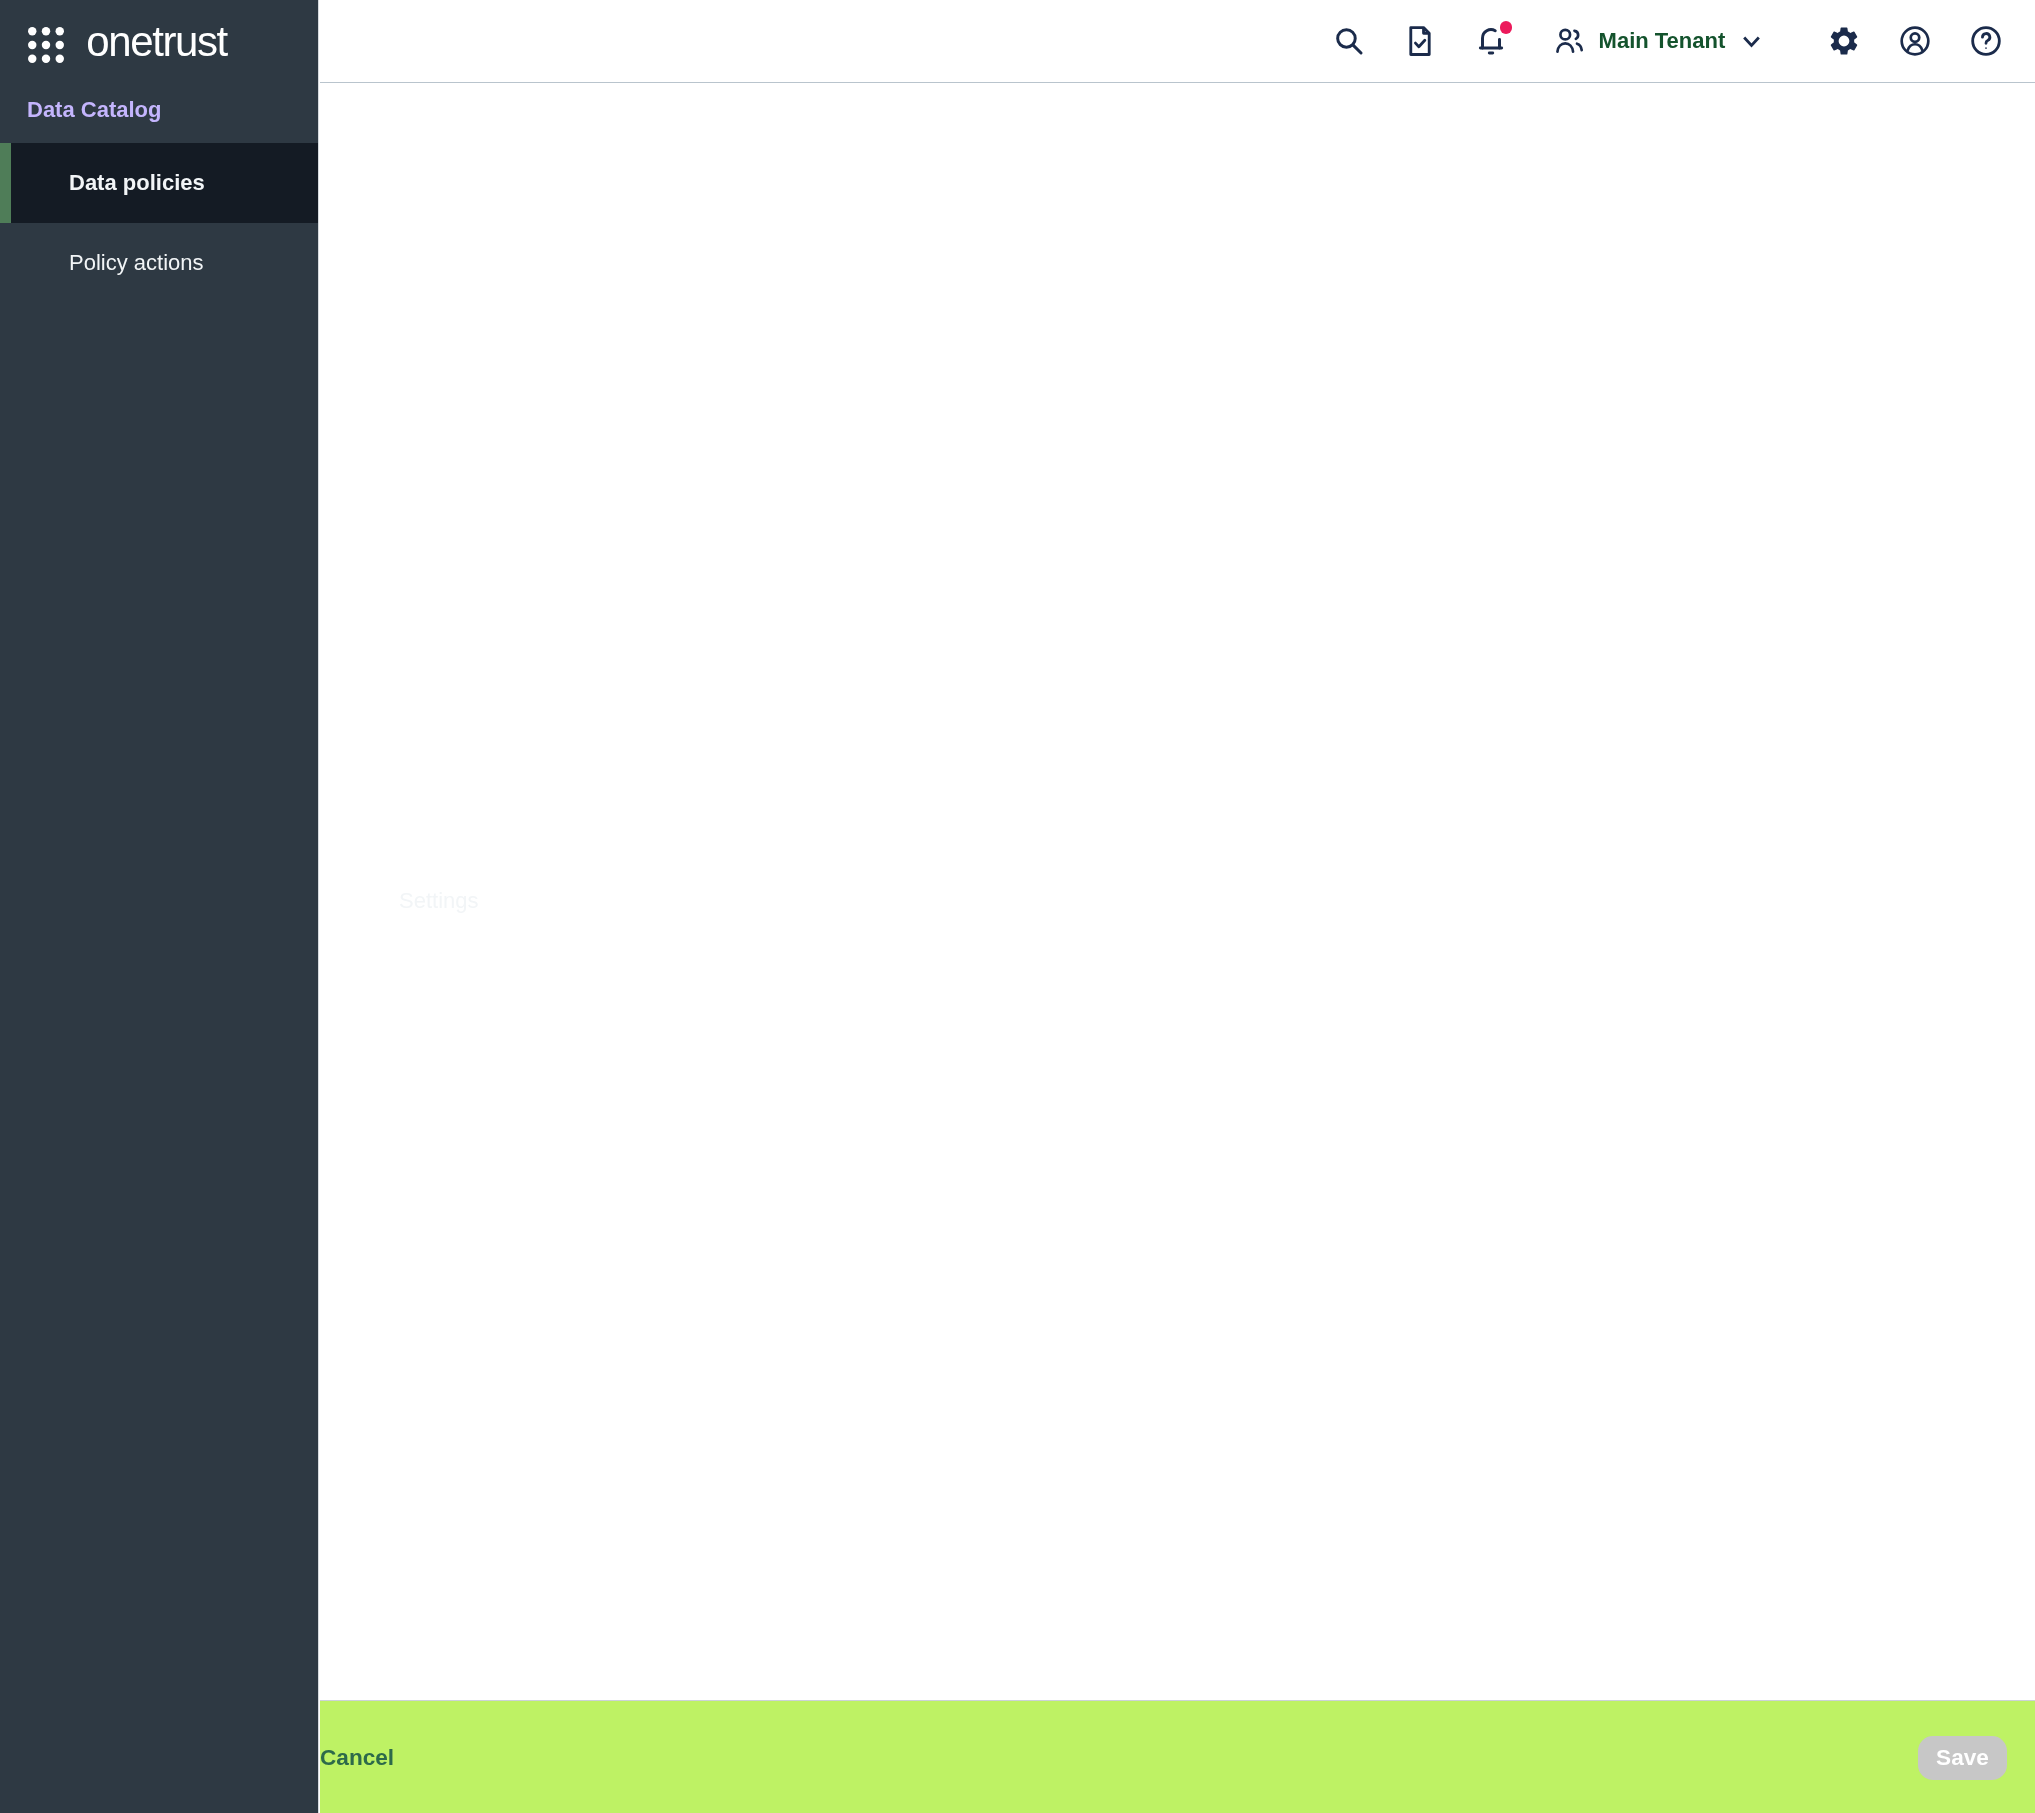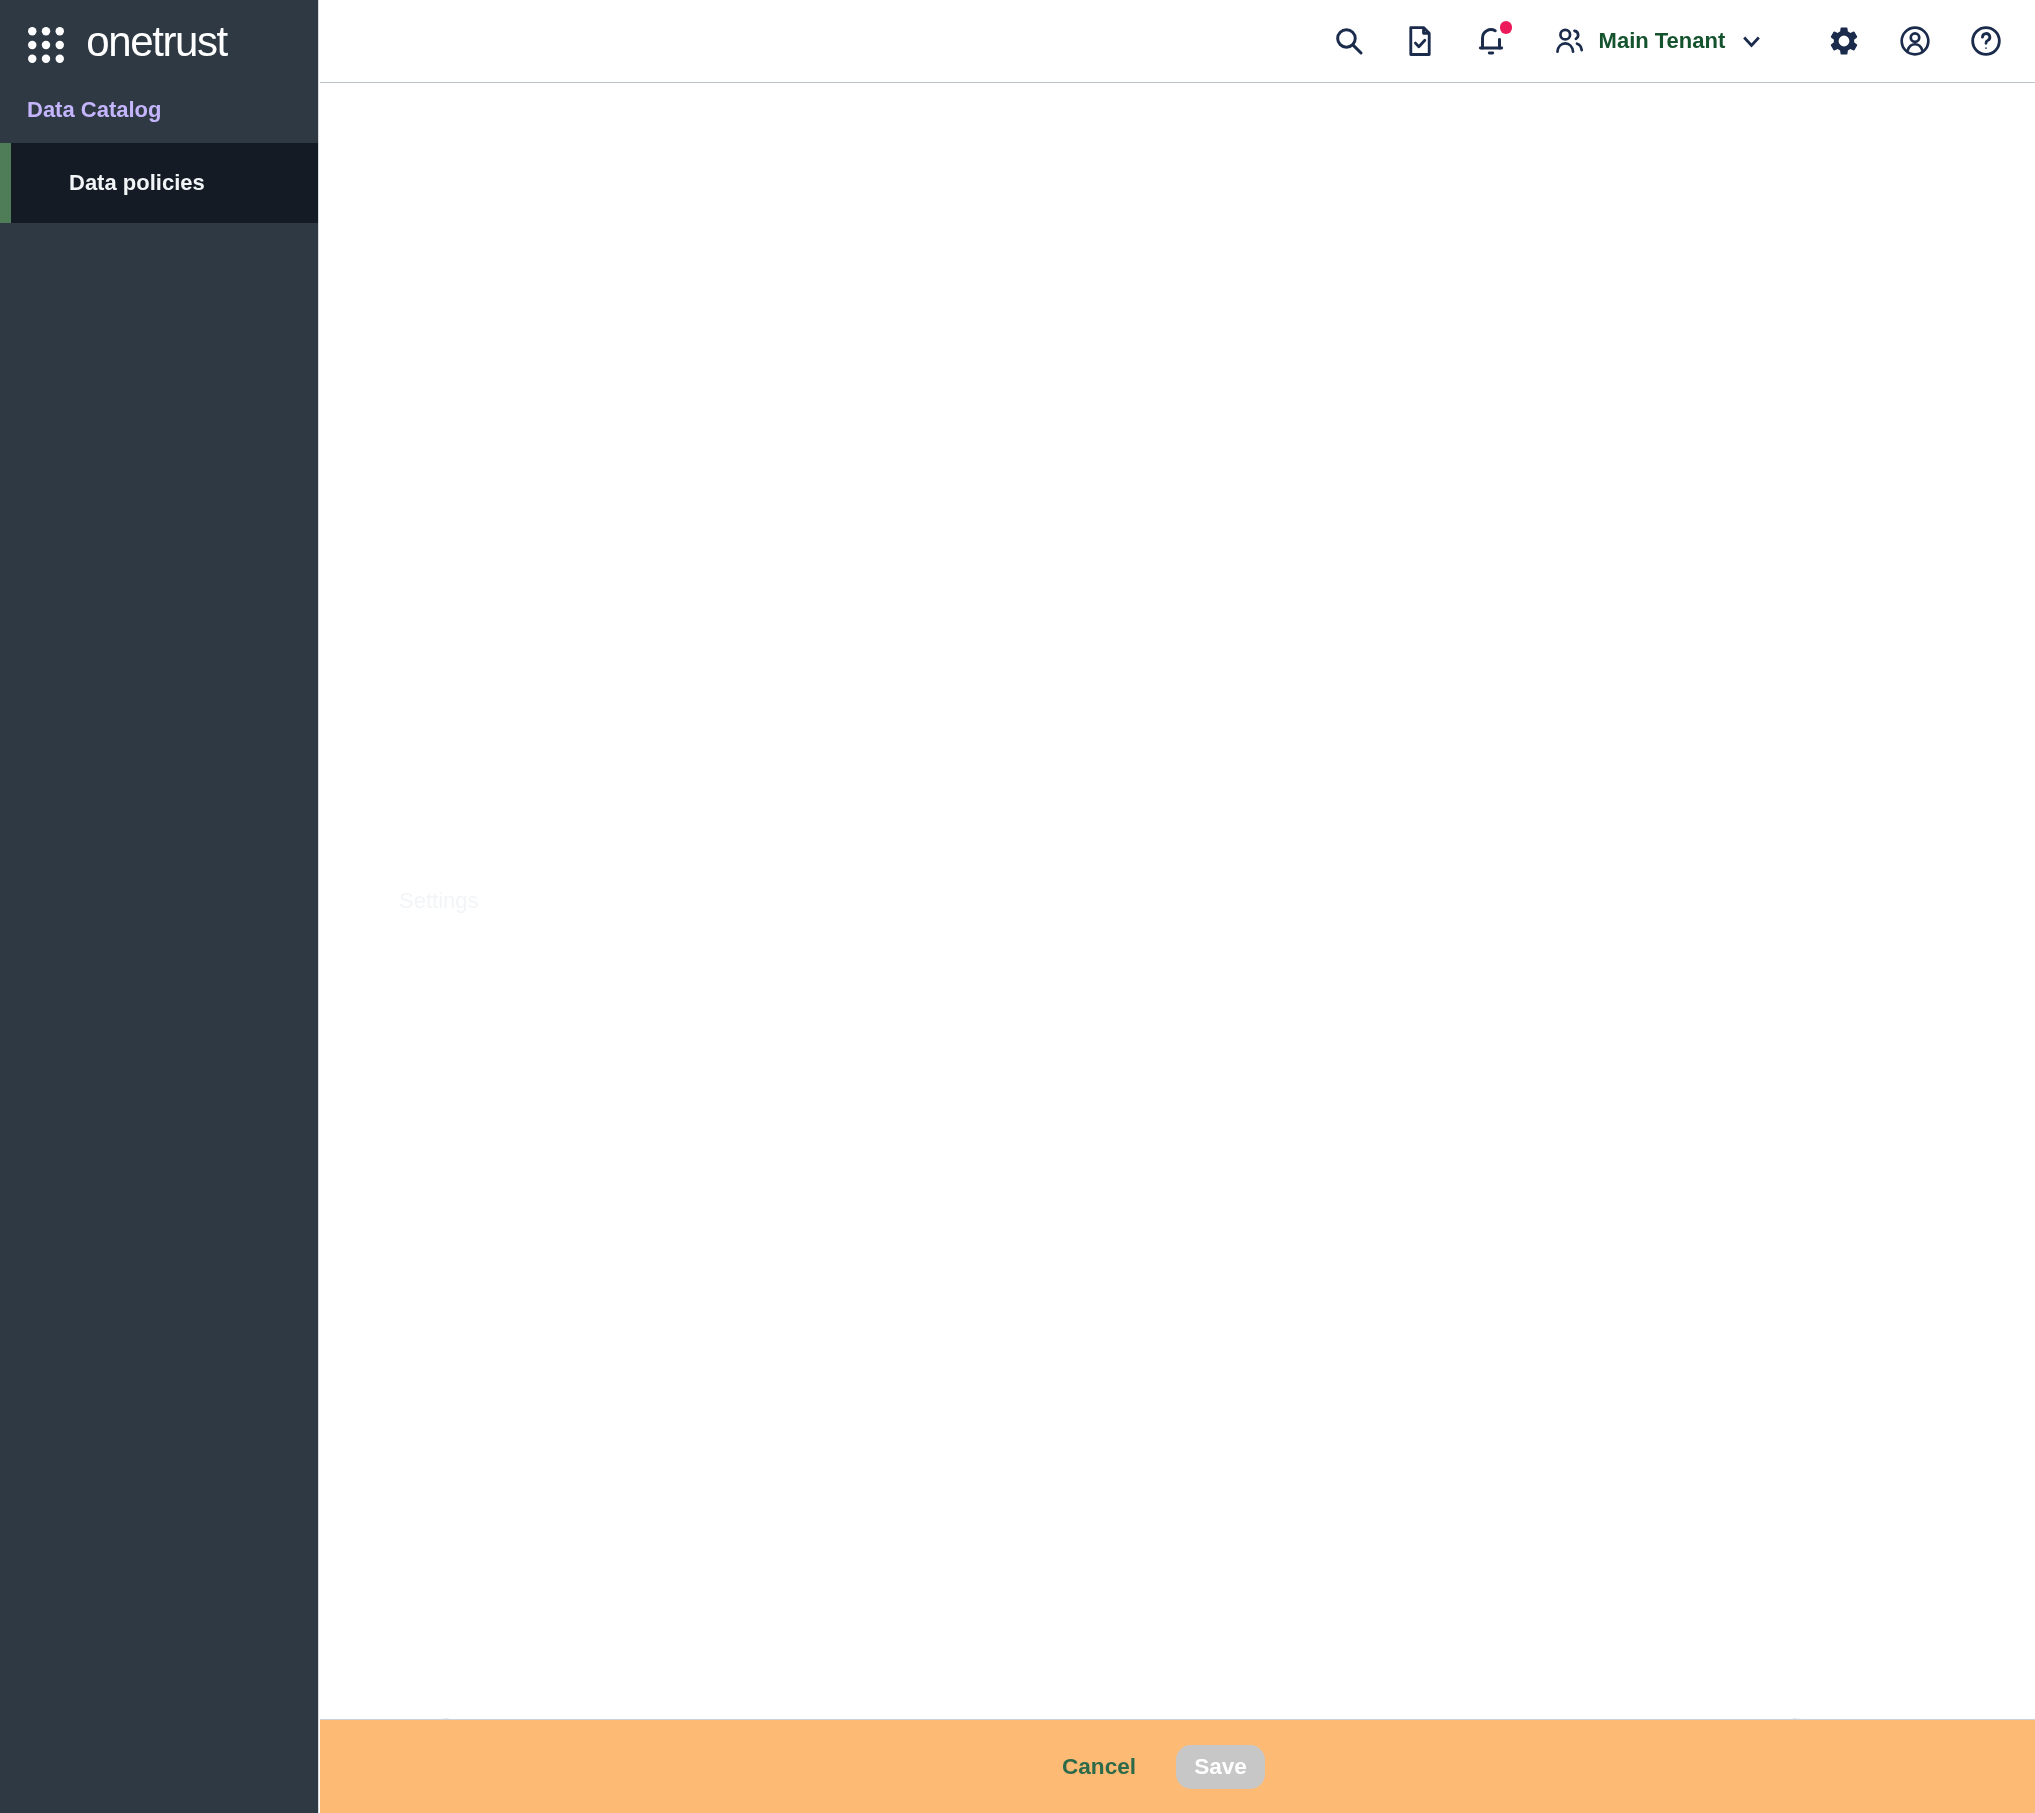--- a/index.html
+++ b/index.html
@@ -85,21 +85,21 @@
   .checkbox { width:25.4px; height:25.4px; border-radius:5px; background:#4A7E55; display:flex; align-items:center; justify-content:center; cursor:pointer; flex:0 0 auto; }
   .check-row .check-label { font-size:21px; color:#1f2633; }
   .info-banner { display:flex; align-items:center; gap:18.3px; width:1059px; height:48px; margin-top:25.4px; background:#EDF3FC; border:1.8px solid #1266E3; border-radius:5.6px; padding:0 17px; }
   .info-icon { width:25.4px; height:25.4px; border-radius:50%; background:#1266E3; color:#fff; font-size:17.6px; font-weight:700; display:flex; align-items:center; justify-content:center; font-family:"Liberation Serif", serif; flex:0 0 auto; }
   .info-text { font-size:20px; color:#1B2B4B; }
 
   .standards-label { font-size:21px; font-weight:700; color:#1B2B4B; margin-bottom:20px; }
   .add-link { font-size:22.6px; color:#2176CE; cursor:pointer; display:inline-block; }
 
   
-  .footer { position:absolute; left:320px; bottom:0; width:1715px; height:95px; background:#fdba74; border-top:1.4px solid #ccd2d8; display:flex; align-items:center; justify-content:center; padding-right:28px; z-index:6; }
+  .footer { position:absolute; left:320px; bottom:0; width:1715px; height:114px; background:#bef264; border-top:1.4px solid #ccd2d8; display:flex; align-items:center; justify-content:space-between; padding-right:28px; z-index:6; }
   .cancel-btn { font-size:22.6px; font-weight:700; color:#2D6A4A; cursor:pointer; margin-right:40px; }
   .save-btn { width:89px; height:44px; background:#C7C7C7; color:#ffffff; font-size:22.6px; font-weight:700; border:none; border-radius:15px; font-family:"Liberation Sans", sans-serif; }
 </style>
 </head>
 <body>
 
 <div class="app">
 
   <aside class="sidebar">
     <div class="logo-row">
@@ -146,20 +146,23 @@
         <svg viewBox="0 0 24 24" width="28" height="28" fill="none" stroke="#ffffff" stroke-width="2.4">
             <polyline points="6 9.5 12 15.5 18 9.5"></polyline>
           </svg>
       </span>
     </div>
 
     <div class="nav-item sub active">
       <span class="nav-label">Data policies</span>
     </div>
 
+    <div class="nav-item sub">
+      <span class="nav-label">Policy actions</span>
+    </div>
 
     <div class="nav-item main bordered">
       <span class="nav-icon">
         <svg viewBox="0 0 24 24" width="32" height="32" fill="none" stroke="#ffffff" stroke-width="1.7">
             <path d="M5.5 3h9l4 4v14h-13z"></path>
             <path d="M14.5 3v4h4"></path>
             <path d="M8.5 12h7M8.5 15h7M8.5 18h5"></path>
           </svg>
       </span>
       <span class="nav-label">Catalog</span>

